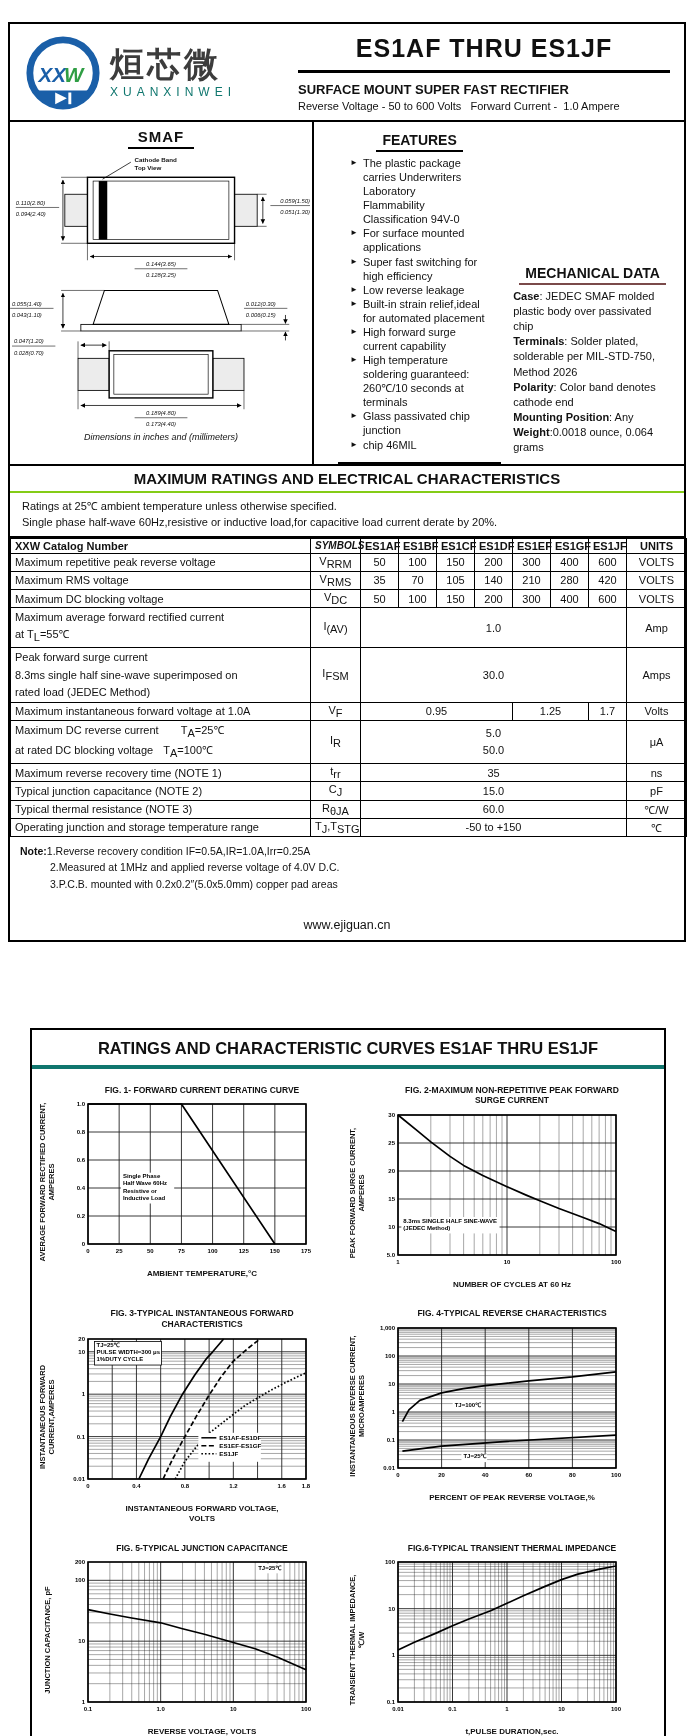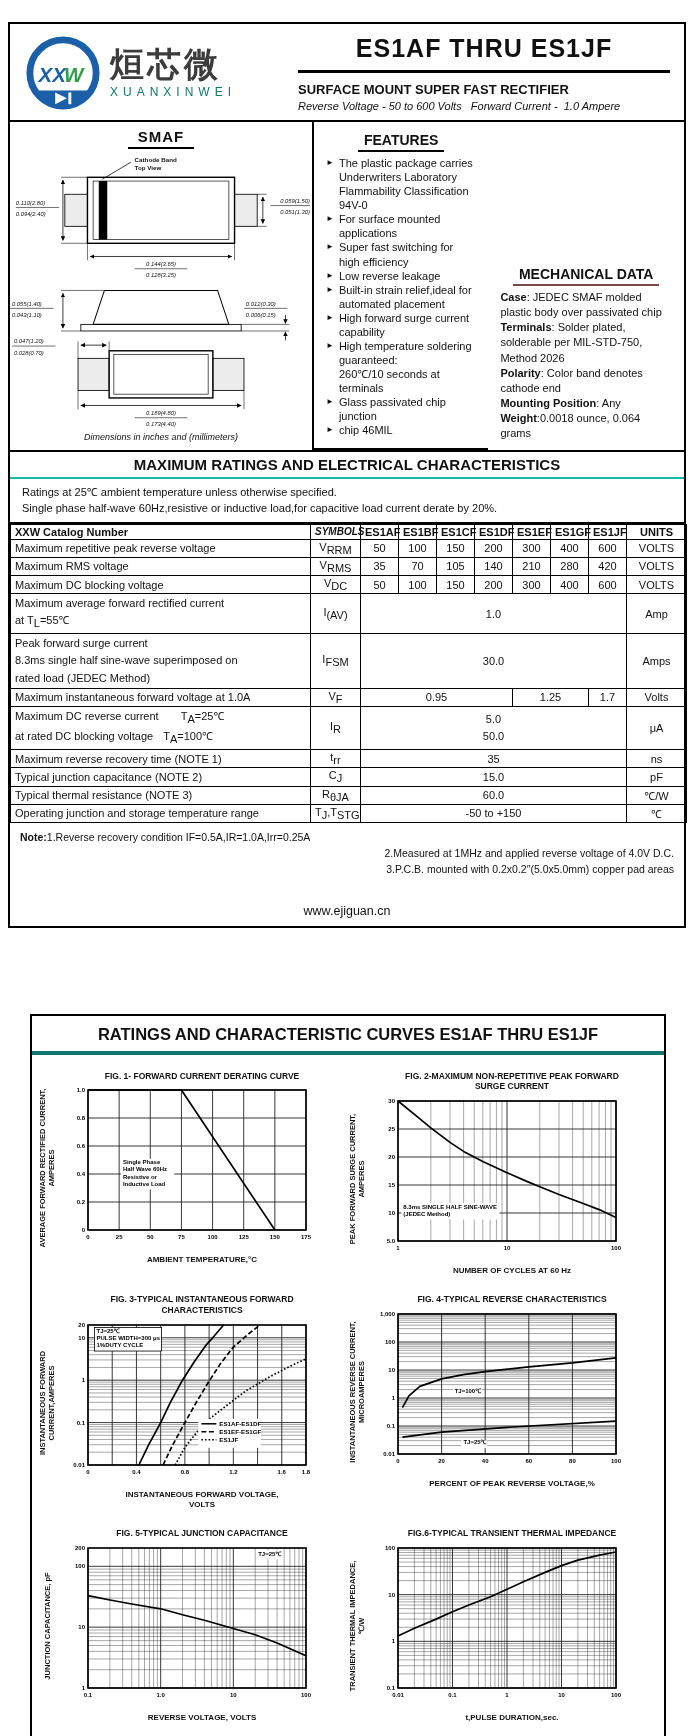--- a/index.html
+++ b/index.html
@@ -8,54 +8,54 @@
   
   .p1-header{display:flex;align-items:center;border-bottom:2px solid #000;padding:10px 10px 8px 14px;}
   .logo{display:flex;align-items:center;}
   .logo-mark{width:78px;height:78px;}
   .logo-text{margin-left:8px;}
   .logo-cn{font-size:34px;font-weight:bold;color:#3c3c3c;letter-spacing:3px;line-height:1.05;}
   .logo-en{font-size:12px;color:#0f766e;letter-spacing:5px;margin-top:2px;}
   .p1-right{margin-left:auto;width:372px;padding-right:4px;}
   .p1-title{font-size:25px;font-weight:bold;text-align:center;letter-spacing:1px;border-bottom:3px solid #000;padding-bottom:7px;margin-bottom:9px;}
   .p1-sub{font-size:13px;font-weight:bold;margin-bottom:3px;}
-  .p1-tag{font-size:11px;font-style:italic;white-space:pre;}
+  .p1-tag{font-size:11px;white-space:pre;}
   
-  .p1-mid{display:flex;align-items:stretch;}
+  .p1-mid{display:flex;align-items:stretch;gap:24px;}
   .left-col{width:304px;border-right:2px solid #000;box-sizing:border-box;padding:6px 0 2px;}
   .pkg-name{text-align:center;font-weight:bold;font-size:15px;letter-spacing:1px;}
   .pkg-name span{border-bottom:2px solid #000;padding:0 10px 2px;}
   .pkg-svg{display:block;margin:4px auto 0;}
   .pkg-foot{font-size:9px;font-style:italic;text-align:center;margin-top:2px;}
   .right-col{flex:1;display:flex;flex-direction:row;align-items:flex-end;}
   .features{border-bottom:2px solid #000;padding:8px 12px 10px;}
   .sec-title{text-align:center;font-weight:bold;font-size:14px;margin:2px 0 8px;}
   .sec-title span{border-bottom:2px solid #000;padding:0 6px 2px;}
   .sec-title.maroon span{border-bottom-color:#7a4a4a;}
   .feat-list{margin:0;padding:0;list-style:none;font-size:11px;line-height:1.28;}
   .feat-list li{display:flex;white-space:pre-line;}
   .feat-list .blt{margin-right:5px;font-size:8px;line-height:1.7;}
   .mech{padding:6px 12px 8px;}
   .mech-line{font-size:11px;line-height:1.38;}
   
-  .rat-band{border-top:2px solid #000;border-bottom:2px solid #14b8a6;text-align:center;font-weight:bold;font-size:15px;padding:4px 0;}
+  .rat-band{border-top:2px solid #000;border-bottom:2px solid #84cc16;text-align:center;font-weight:bold;font-size:15px;padding:4px 0;}
   .rat-cond{font-size:11px;line-height:1.5;padding:5px 12px;border-bottom:2px solid #000;}
   table.rt{width:100%;border-collapse:collapse;font-size:11px;table-layout:fixed;}
   .rt td,.rt th{border:1px solid #000;padding:1px 4px;vertical-align:middle;}
   .rt th{font-weight:bold;text-align:center;}
   .rt .lab{text-align:left;}
   .rt .ctr{text-align:center;}
   .rt .symcol{font-size:11px;}
   .rt sub{font-size:11px;}
   .rt .hdr-sym{font-style:italic;font-size:10px;font-weight:bold;}
   .rt .two-line{line-height:1.55;}
   .cond-gap{margin-left:22px;}
   .cond-gap2{margin-left:10px;}
   .notes{padding:6px 10px 16px;font-size:10.5px;line-height:1.55;}
-  .notes .ind{margin-left:30px;text-align:right;}
+  .notes .ind{margin-left:30px;}
   .p1-footer{text-align:center;font-size:12.5px;padding:10px 0 8px;}
   
   .page2{margin:86px 0 0 30px;width:636px;border:2px solid #000;box-sizing:border-box;background:#fff;}
   .p2-title{text-align:center;font-weight:bold;font-size:16.5px;padding:9px 0 7px;border-bottom:4px solid #0f766e;}
   .charts{display:grid;grid-template-columns:1fr 1fr;row-gap:18px;padding:16px 10px 14px 2px;}
   .fig{width:100%;}
   .fig-title{font-size:8.5px;font-weight:bold;text-align:center;white-space:pre-line;margin-bottom:3px;margin-left:26px;line-height:1.25;}
   .fig-body{display:flex;align-items:center;}
   .ylab-wrap{width:26px;height:168px;position:relative;flex:none;}
   .ylab{position:absolute;top:50%;left:50%;transform:translate(-50%,-50%) rotate(-90deg);width:168px;text-align:center;font-size:7.5px;font-weight:bold;white-space:pre-line;line-height:1.2;}

